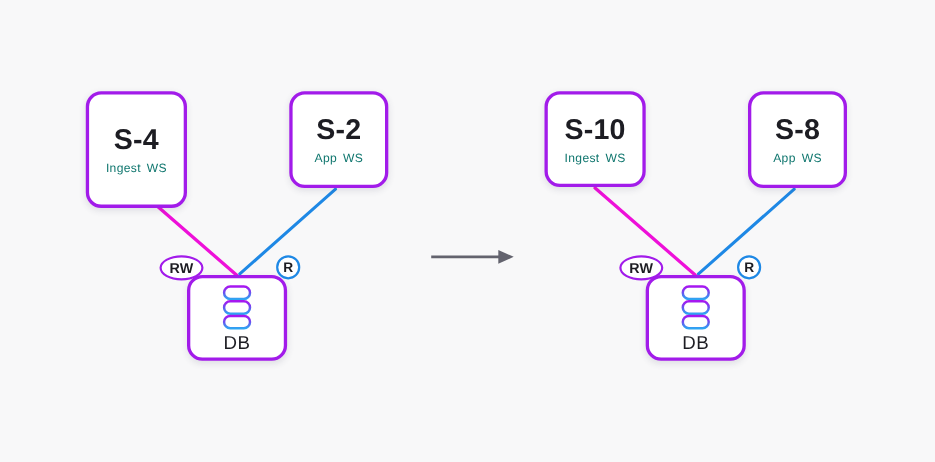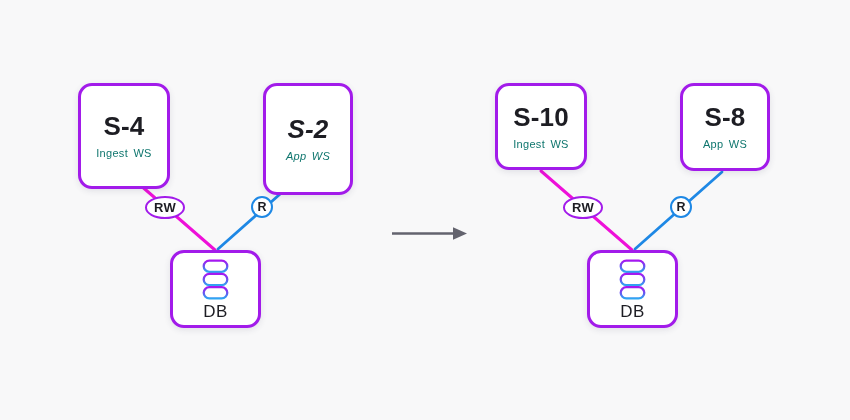--- a/index.html
+++ b/index.html
@@ -87,37 +87,38 @@
   .badge{
     position:absolute;
     box-sizing:border-box;
     background:#ffffff;
     display:flex;
     align-items:center;
     justify-content:center;
     font-weight:bold;
     color:var(--text);
     z-index:3;
+    margin-top:36px;
   }
   .badge-rw{
     width:40px; height:23px;
     border:2.5px solid var(--node-border);
     border-radius:50%;
     font-size:13px;
     letter-spacing:0.2px;
   }
   .badge-r{
     width:22px; height:22px;
     border:2.5px solid var(--read-edge);
     border-radius:50%;
     font-size:12.5px;
   }
   
   .pos-b0-ingest{left:78px;  top:83px;  width:92px; height:106px;}
-  .pos-b0-app   {left:263px; top:83px;  width:90px; height:112px;font-style:italic;}
+  .pos-b0-app   {left:263px; top:83px;  width:90px; height:88px;}
   .pos-b0-db    {left:170px; top:250px; width:91px; height:78px;}
   .pos-rw0{left:145px; top:196px;}
   .pos-r0 {left:251px; top:196px;}
   
   .pos-b1-ingest{left:495px; top:83px;  width:92px; height:87px;}
   .pos-b1-app   {left:680px; top:83px;  width:90px; height:88px;text-align:center;}
   .pos-b1-db    {left:587px; top:250px; width:91px; height:78px;}
   .pos-rw1{left:563px; top:196px;}
   .pos-r1 {left:670px; top:196px;}
   .db-icon{display:block;}

